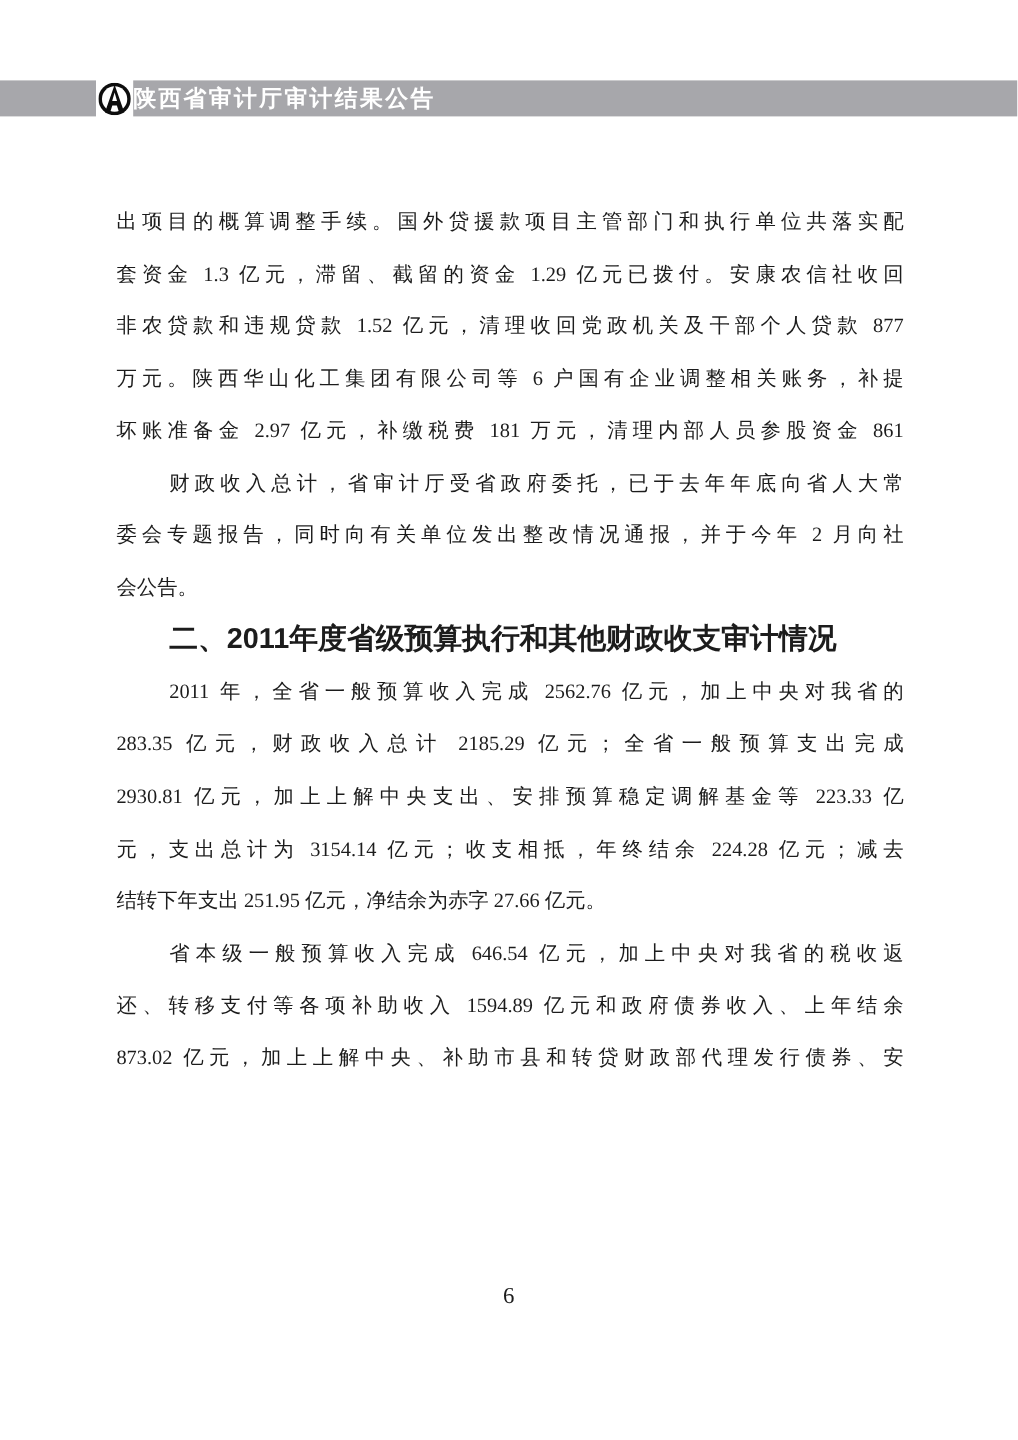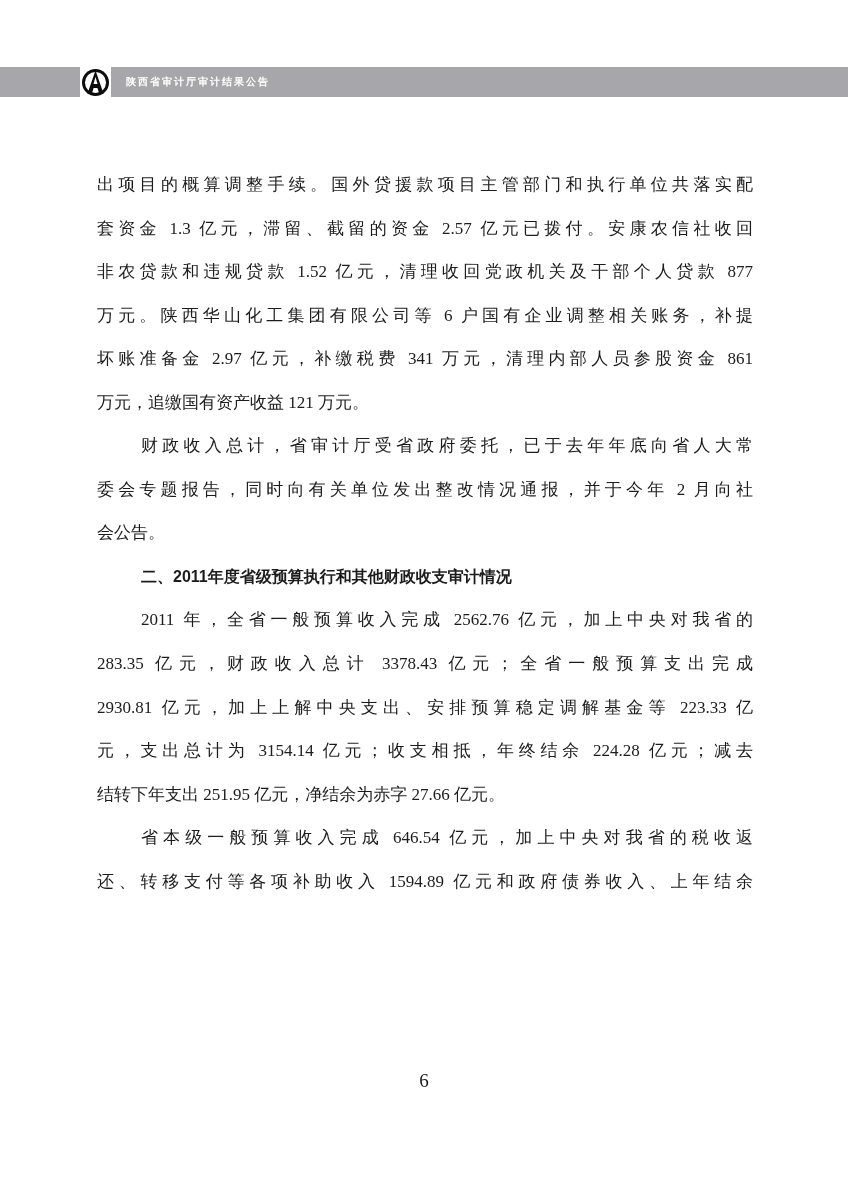--- a/index.html
+++ b/index.html
@@ -45,24 +45,23 @@
   }
   .band-right {
     flex: 1;
     background: #a7a7ab;
     display: flex;
     align-items: center;
   }
   .band-title {
     font-family: "Liberation Sans", "DejaVu Sans", sans-serif;
     font-weight: bold;
-    font-size: 10px;
+    font-size: 19px;
     letter-spacing: 2px;
     color: #ffffff;
-    padding-left: 15px;
     white-space: nowrap;
   }
 
   
   .doc-body {
     position: absolute;
     top: 163px;
     left: 97px;
     width: 656px;
   }
@@ -78,21 +77,21 @@
   .doc-line.end {
     text-align: left;
     text-align-last: left;
   }
   .doc-line.indent {
     text-indent: 44px;
   }
   .doc-line.bold {
     font-weight: bold;
     font-family: "Liberation Sans", "DejaVu Sans", sans-serif;
-    font-size: 16px;
+    font-size: 24px;
   }
 
   
   .page-number {
     position: absolute;
     top: 1070px;
     left: 0;
     width: 848px;
     text-align: center;
     font-size: 19px;
@@ -114,33 +113,33 @@
         <path d="M50 30 L57.5 56 L42.5 56 Z" fill="#ffffff"></path>
       </svg>
     </div>
     <div class="band-right">
       <span class="band-title">陕西省审计厅审计结果公告</span>
     </div>
   </div>
 
   <div class="doc-body">
     <div class="doc-line">出项目的概算调整手续。国外贷援款项目主管部门和执行单位共落实配</div>
-    <div class="doc-line">套资金 1.3 亿元，滞留、截留的资金 2.57 亿元已拨付。安康农信社收回</div>
+    <div class="doc-line">套资金 1.3 亿元，滞留、截留的资金 1.29 亿元已拨付。安康农信社收回</div>
     <div class="doc-line">非农贷款和违规贷款 1.52 亿元，清理收回党政机关及干部个人贷款 877</div>
     <div class="doc-line">万元。陕西华山化工集团有限公司等 6 户国有企业调整相关账务，补提</div>
-    <div class="doc-line">坏账准备金 2.97 亿元，补缴税费 341 万元，清理内部人员参股资金 861</div>
-    <div class="doc-line end">万元，追缴国有资产收益 121 万元。</div>
+    <div class="doc-line">坏账准备金 2.97 亿元，补缴税费 181 万元，清理内部人员参股资金 861</div>
     <div class="doc-line indent">财政收入总计，省审计厅受省政府委托，已于去年年底向省人大常</div>
     <div class="doc-line">委会专题报告，同时向有关单位发出整改情况通报，并于今年 2 月向社</div>
     <div class="doc-line end">会公告。</div>
     <div class="doc-line end indent bold">二、2011年度省级预算执行和其他财政收支审计情况</div>
     <div class="doc-line indent">2011 年，全省一般预算收入完成 2562.76 亿元，加上中央对我省的</div>
-    <div class="doc-line">283.35 亿元，财政收入总计 3378.43 亿元；全省一般预算支出完成</div>
+    <div class="doc-line">283.35 亿元，财政收入总计 2185.29 亿元；全省一般预算支出完成</div>
     <div class="doc-line">2930.81 亿元，加上上解中央支出、安排预算稳定调解基金等 223.33 亿</div>
     <div class="doc-line">元，支出总计为 3154.14 亿元；收支相抵，年终结余 224.28 亿元；减去</div>
     <div class="doc-line end">结转下年支出 251.95 亿元，净结余为赤字 27.66 亿元。</div>
     <div class="doc-line indent">省本级一般预算收入完成 646.54 亿元，加上中央对我省的税收返</div>
     <div class="doc-line">还、转移支付等各项补助收入 1594.89 亿元和政府债券收入、上年结余</div>
+    <div class="doc-line">873.02 亿元，加上上解中央、补助市县和转贷财政部代理发行债券、安</div>
   </div>
 
   <div class="page-number">6</div>
 
 </div>
 
 </body></html>

